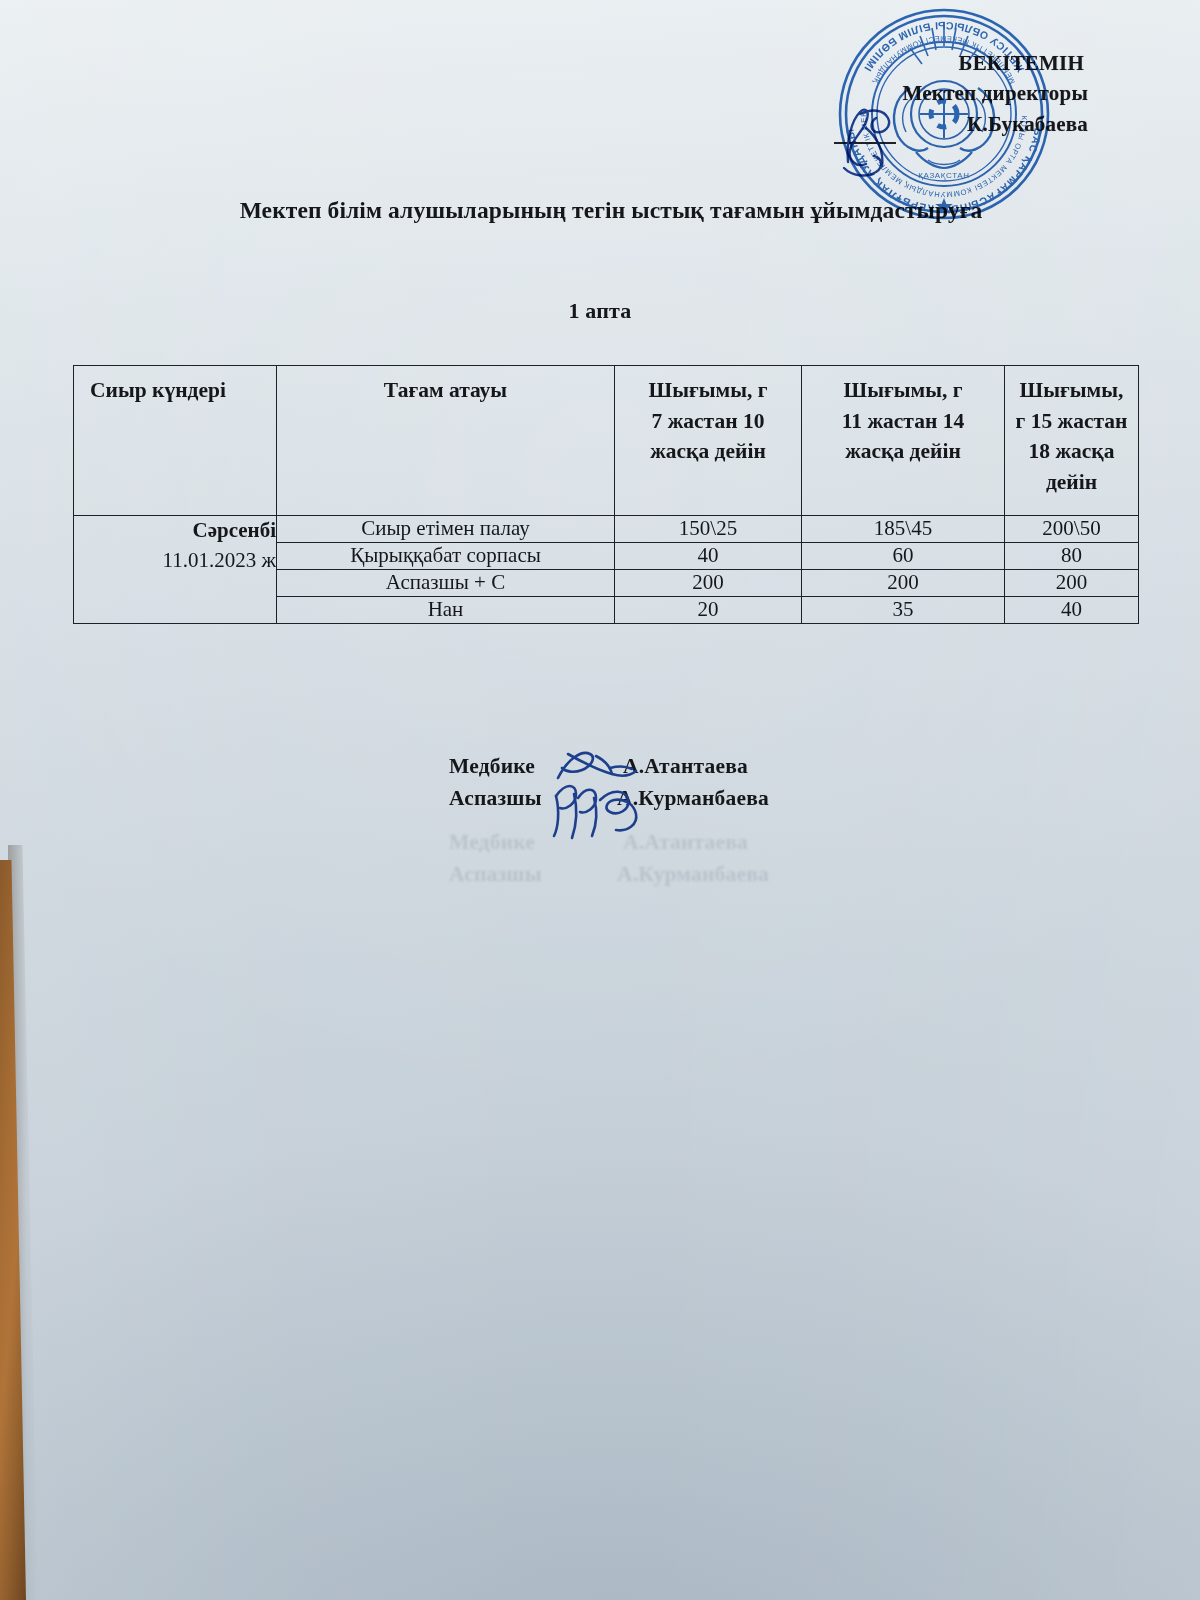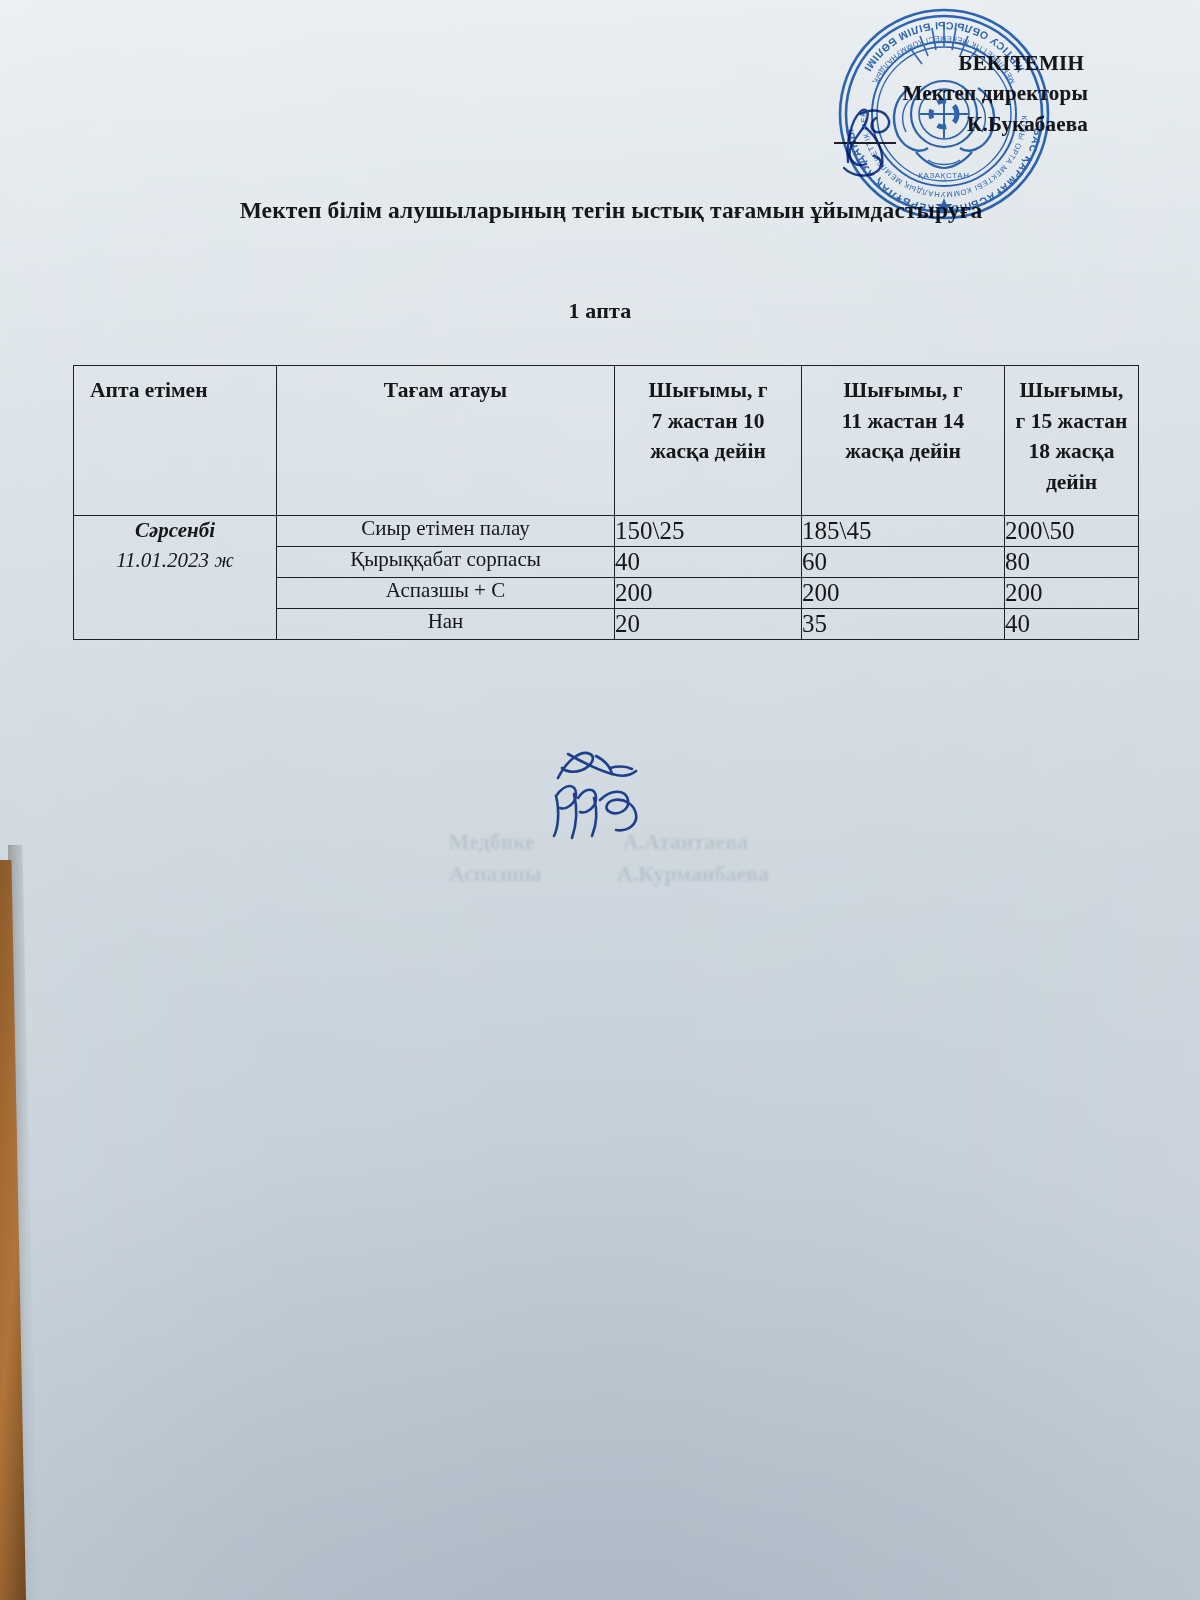--- a/index.html
+++ b/index.html
@@ -220,44 +220,44 @@
   #menu-table thead th.h-day {
     text-align: left;
     padding-left: 16px;
   }
 
   
   td.day-cell {
     padding: 9px 6px 0 14px;
     font-size: 21px;
     line-height: 1.42;
-    text-align: center;
-    font-style: italic;
+    text-align: right;
   }
   td.day-cell .day-name {
     display: block;
     font-weight: bold;
   }
   td.day-cell .day-date {
     display: block;
     font-weight: normal;
   }
 
   td.dish-cell {
     font-size: 21px;
     line-height: 1.2;
     padding: 5px 6px 5px 12px;
     text-align: center;
     height: 26px;
     vertical-align: middle;
   }
   td.amt-cell {
-    font-size: 25px;
+    font-size: 21px;
     line-height: 1.2;
     padding: 5px 6px;
+    text-align: center;
     height: 26px;
     vertical-align: middle;
   }
 
   
   #staff-block {
     position: absolute;
     left: 449px;
     top: 750px;
     z-index: 6;
@@ -405,21 +405,21 @@
       <colgroup>
         <col class="c-day">
           <col class="c-dish">
           <col class="c-age1">
           <col class="c-age2">
           <col class="c-age3">
       </colgroup>
       <thead>
         <tr>
           <th class="h-day">
-            <span>Апта етімен</span>
+            <span>Сиыр күндері</span>
           </th>
           <th>
             <span>Тағам атауы</span>
           </th>
           <th>
             <span>Шығымы, г</span><br>
             <span>7 жастан 10</span><br>
             <span>жасқа дейін</span>
           </th>
           <th>
@@ -470,20 +470,28 @@
 
   <div id="staff-ghost">
     <span class="staff-row r1">
       <span class="role">Медбике</span><span class="person">А.Атантаева</span>
     </span>
     <span class="staff-row r2">
       <span class="role">Аспазшы</span><span class="person">А.Курманбаева</span>
     </span>
   </div>
 
+  <div id="staff-block">
+    <span class="staff-row r1">
+      <span class="role">Медбике</span><span class="person">А.Атантаева</span>
+    </span>
+    <span class="staff-row r2">
+      <span class="role">Аспазшы</span><span class="person">А.Курманбаева</span>
+    </span>
+  </div>
 
   <svg class="ink-sign" id="nurse-signature" viewBox="0 0 92 46">
     <g fill="none" stroke="#1d3f8c" stroke-width="2.6" stroke-linecap="round">
       <path d="M 6,34 C 16,14 30,6 38,10 C 44,13 40,22 30,26 C 22,29 14,28 10,24"></path>
       <path d="M 16,10 C 30,18 46,26 60,30 C 70,33 78,32 84,27"></path>
       <path d="M 44,12 C 52,16 58,22 60,30"></path>
       <path d="M 58,24 C 66,22 74,22 80,25"></path>
     </g>
   </svg>
 

